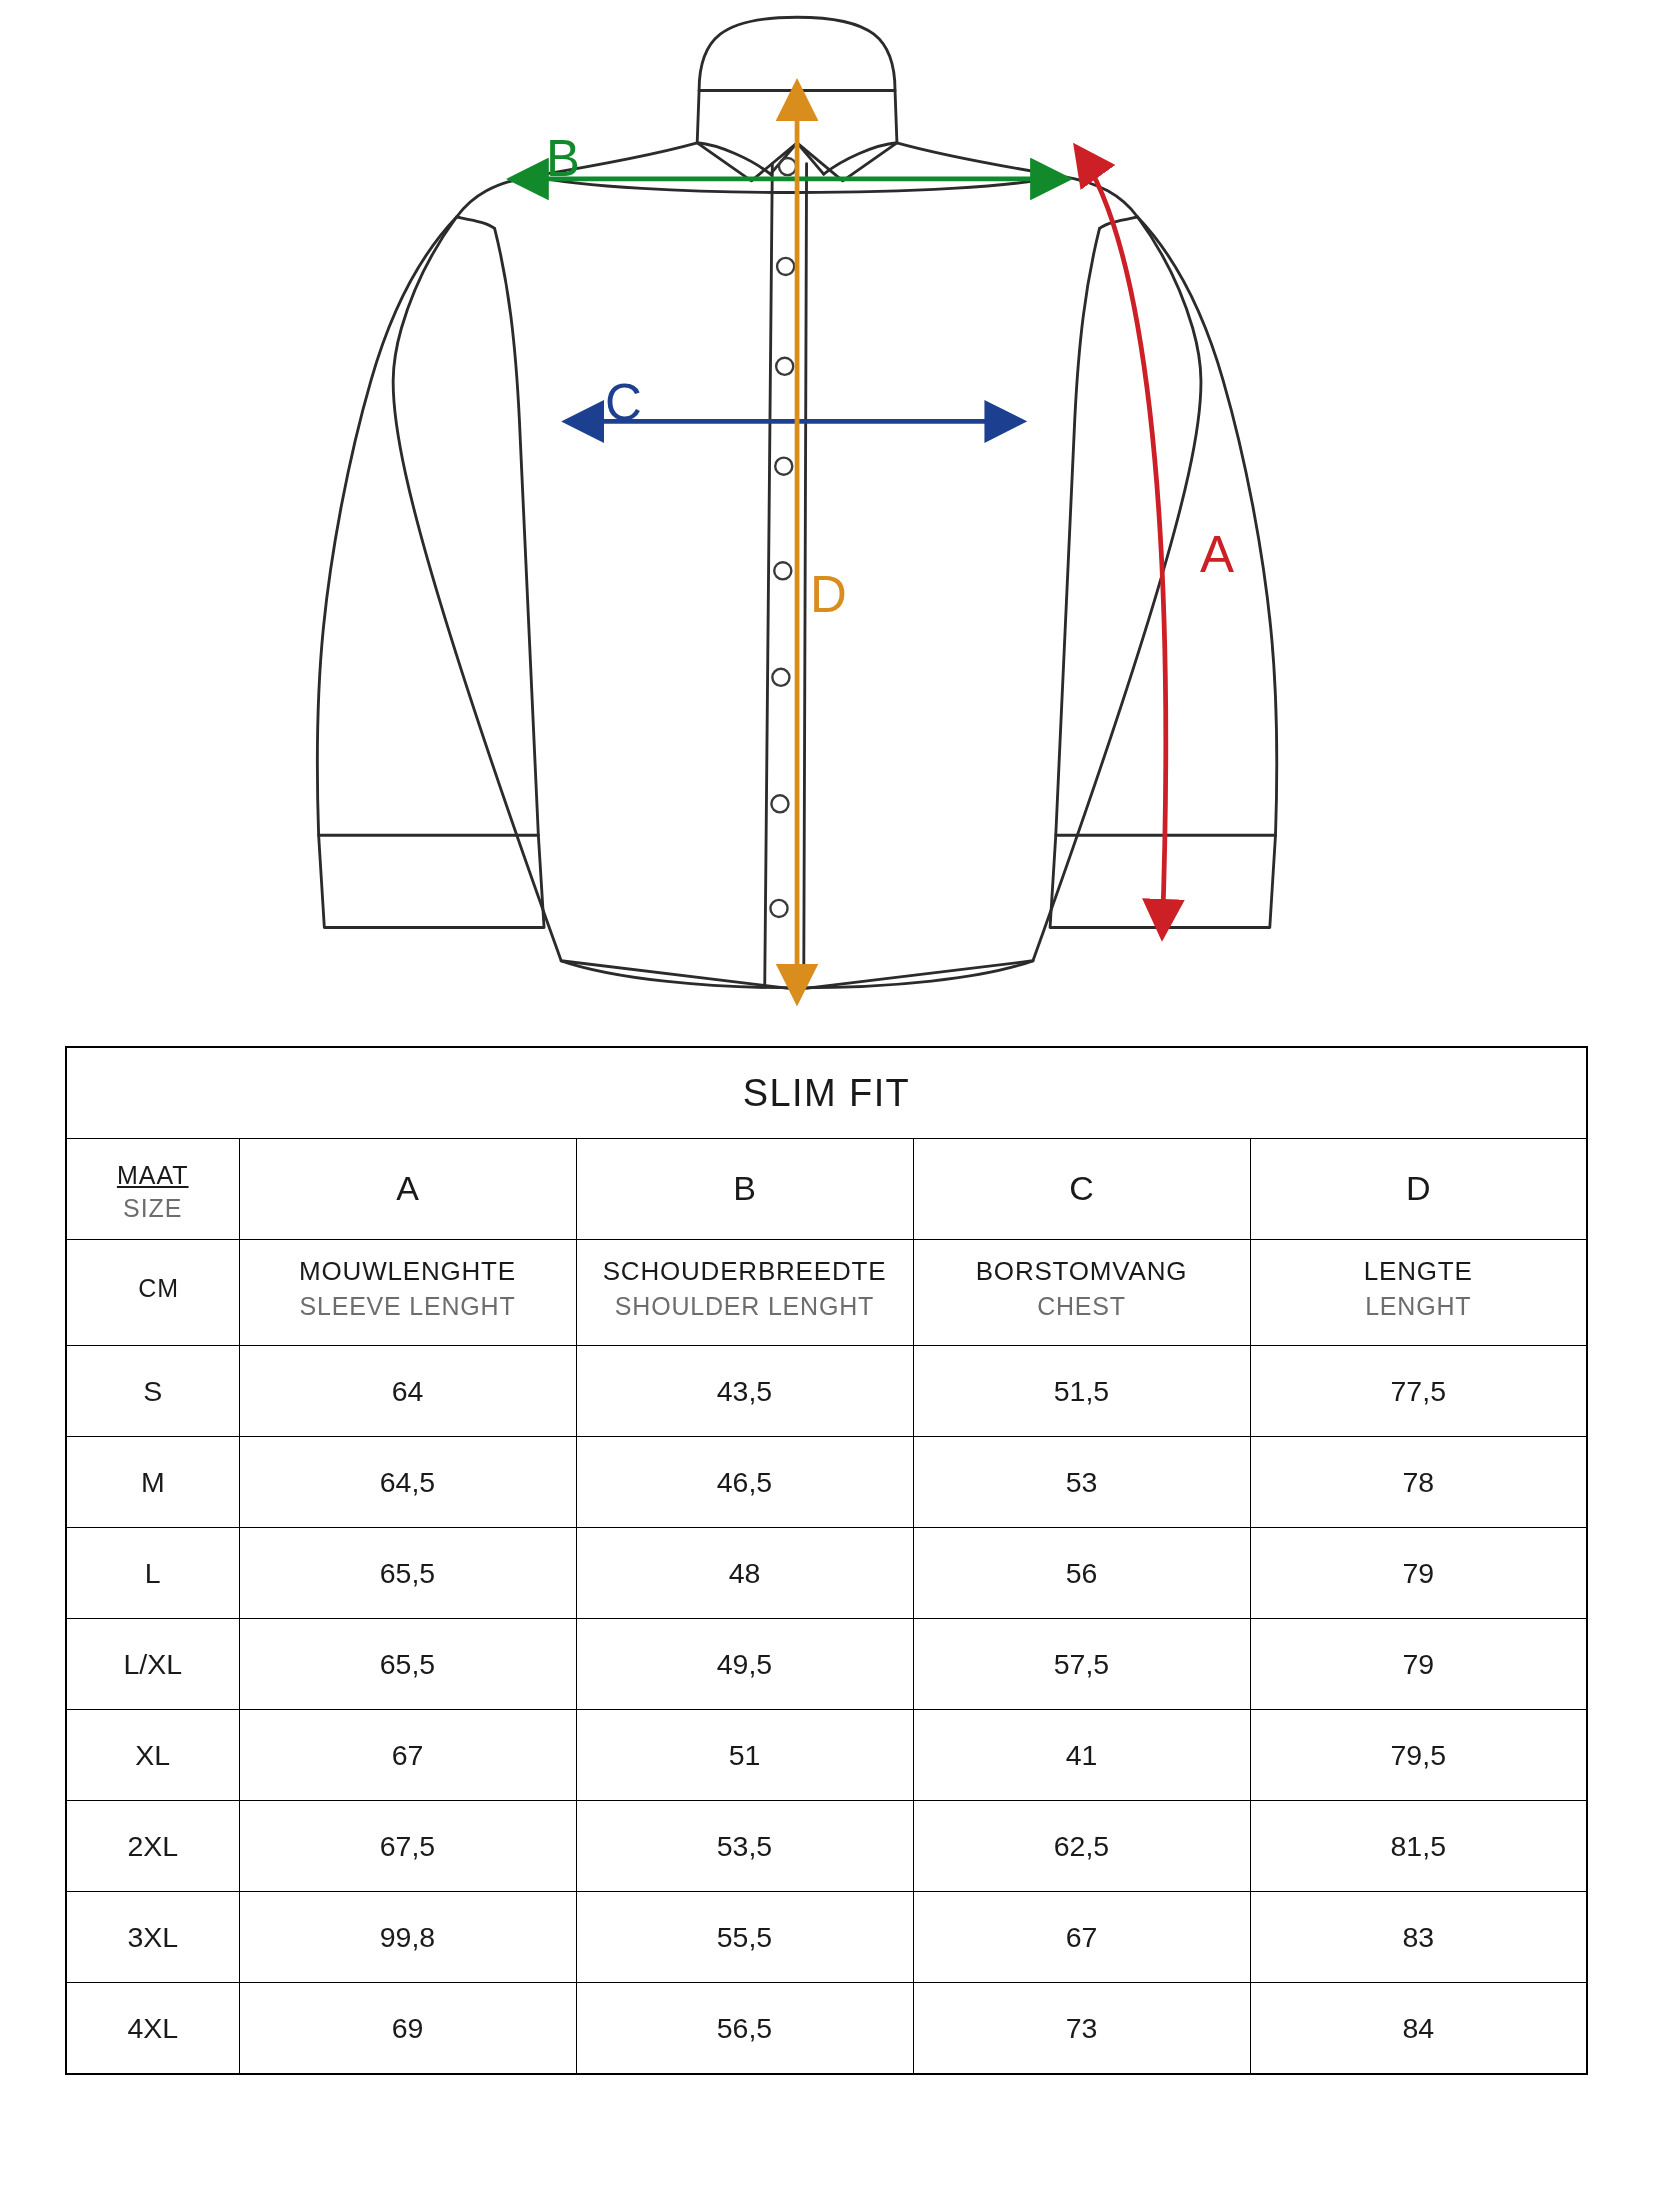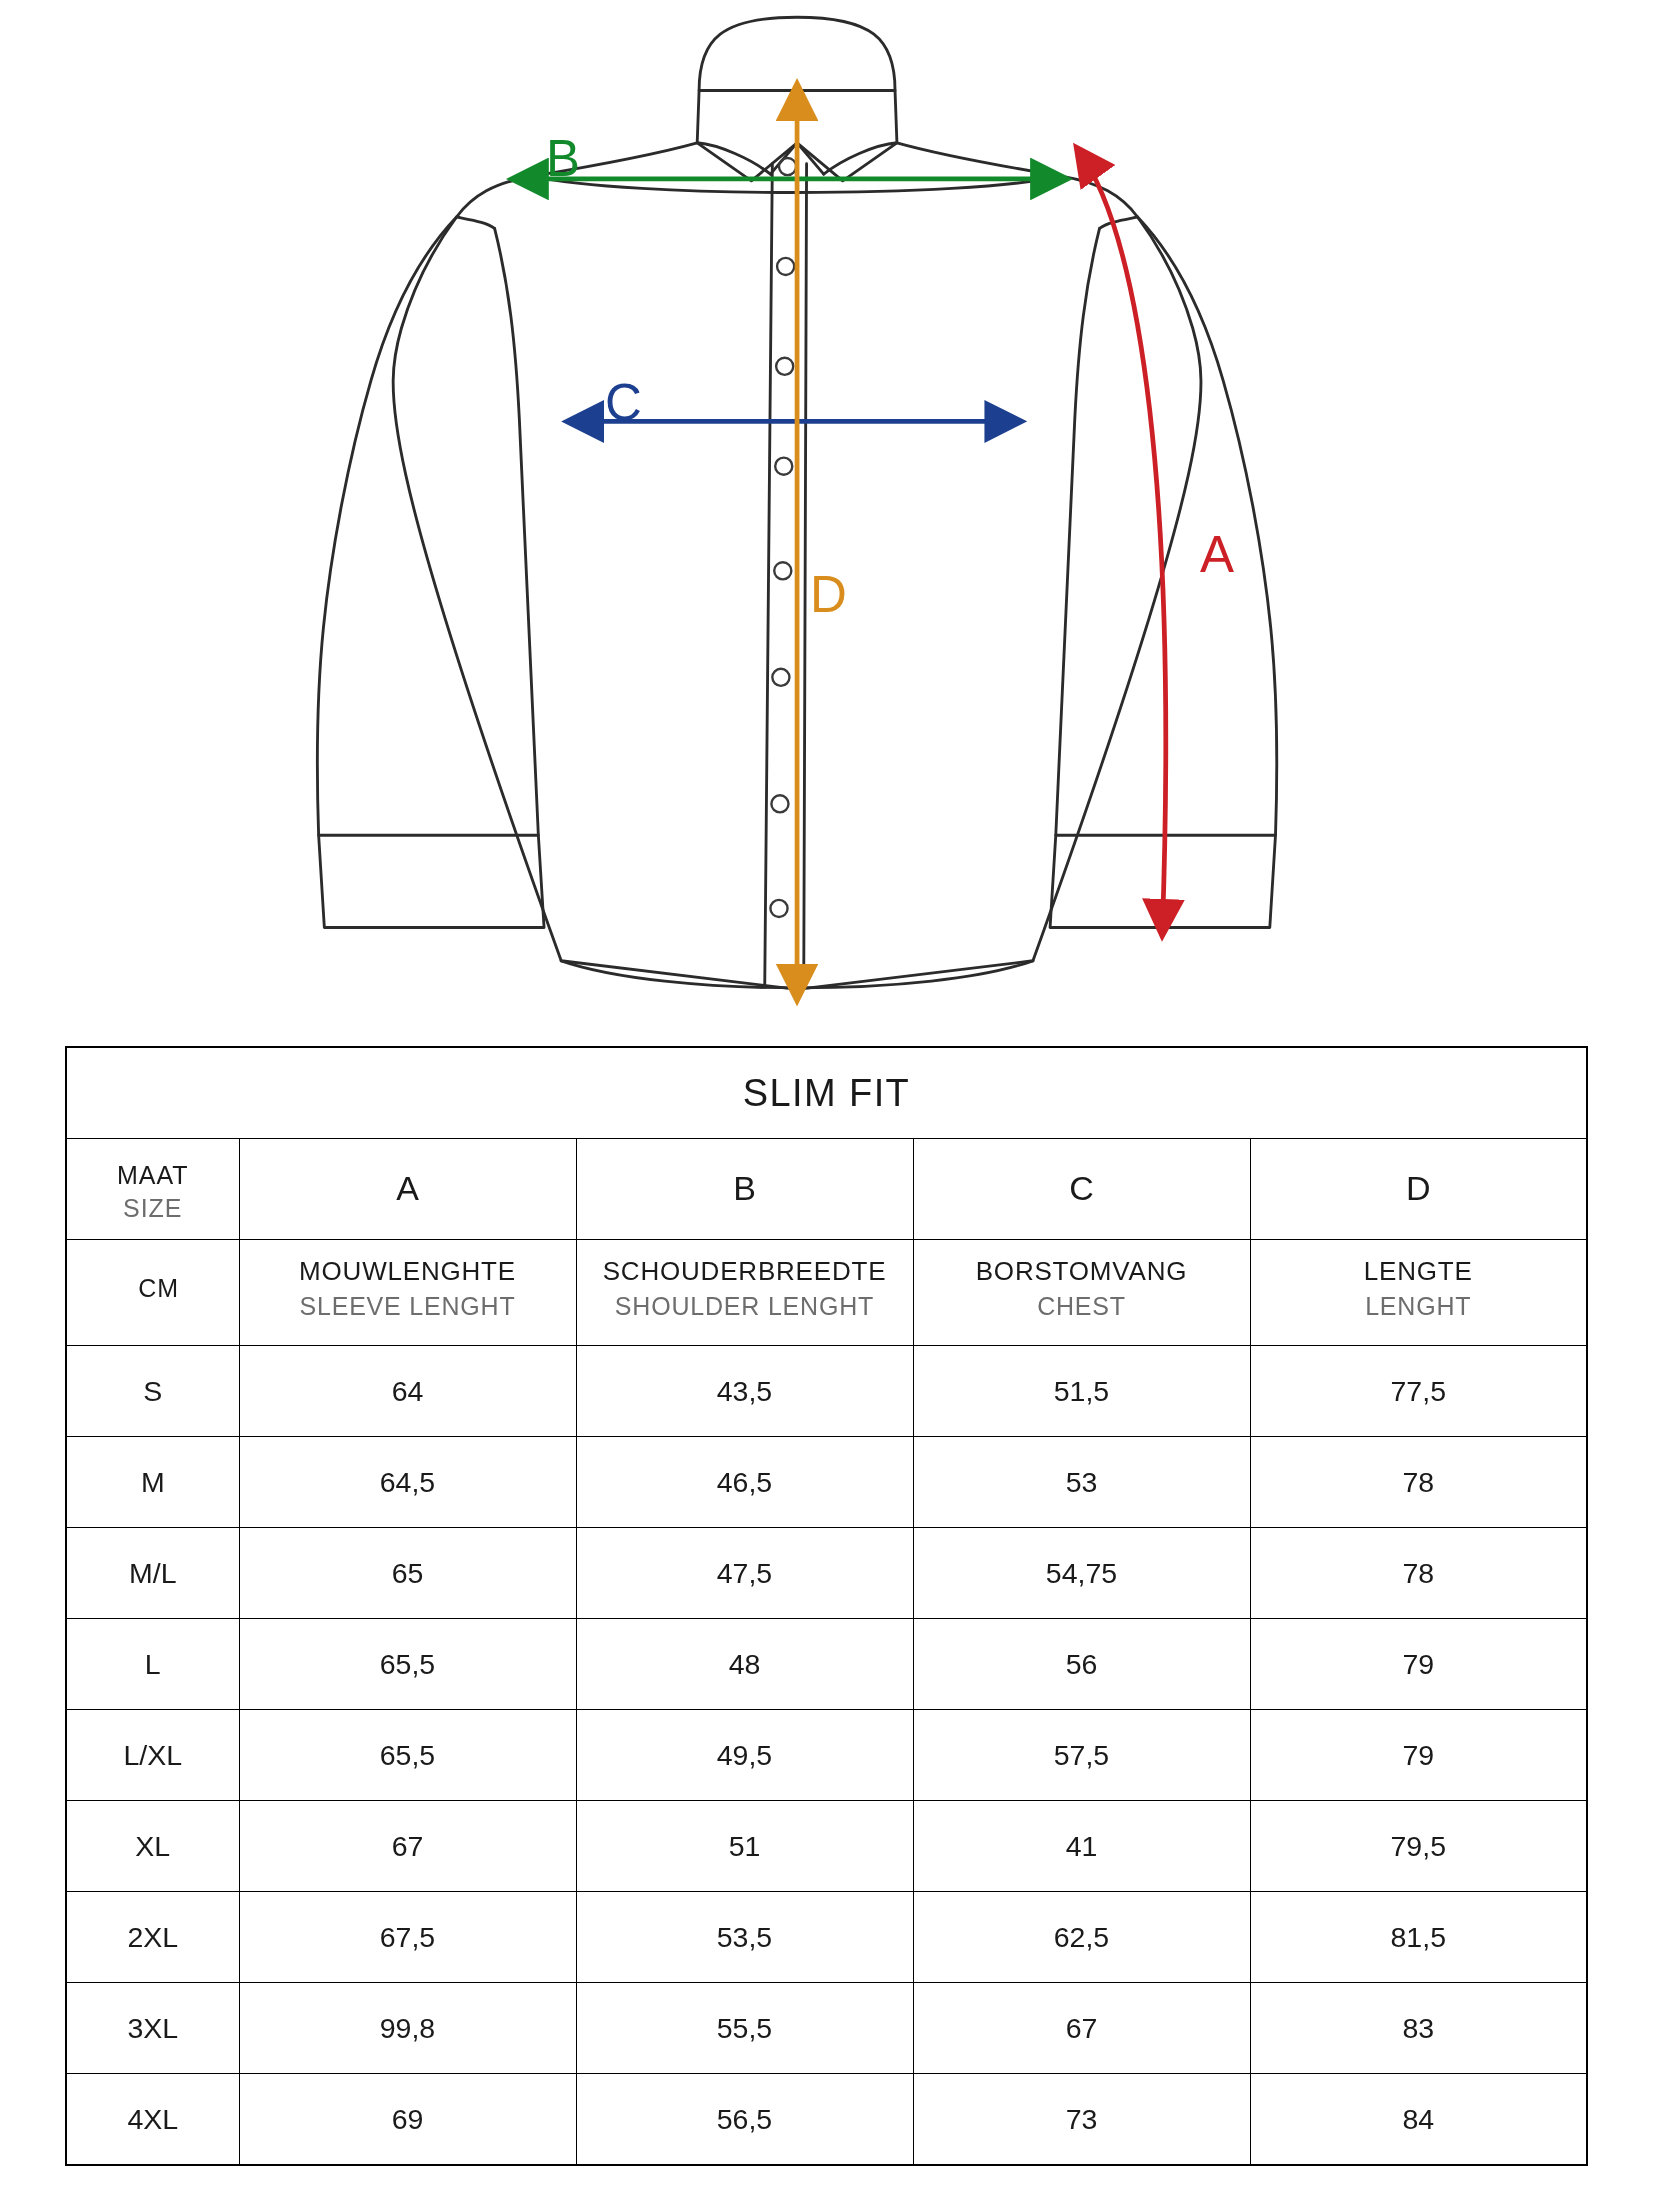--- a/index.html
+++ b/index.html
@@ -87,20 +87,21 @@
   }
   .letters-row td.blank-size {
     border-bottom: none;
     padding-top: 7.6px;
   }
   .size-head-nl {
     display: block;
     font-size: 25px;
     letter-spacing: 1px;
     color: #1a1a1a;
+    text-decoration: underline;
   }
   .size-head-en {
     display: block;
     font-size: 25px;
     letter-spacing: 1px;
     color: #6d6d6d;
     margin-top: 3.8px;
   }
   .ltr-a { color: #cc2026; }
   .ltr-b { color: #128a2b; }
@@ -296,27 +297,20 @@
           <td>77,5</td>
         </tr>
         <tr>
           <td class="size-cell">M</td>
           <td>64,5</td>
           <td>46,5</td>
           <td>53</td>
           <td>78</td>
         </tr>
         <tr>
-          <td class="size-cell">M/L</td>
-          <td>65</td>
-          <td>47,5</td>
-          <td>54,75</td>
-          <td>78</td>
-        </tr>
-        <tr>
           <td class="size-cell">L</td>
           <td>65,5</td>
           <td>48</td>
           <td>56</td>
           <td>79</td>
         </tr>
         <tr>
           <td class="size-cell">L/XL</td>
           <td>65,5</td>
           <td>49,5</td>

